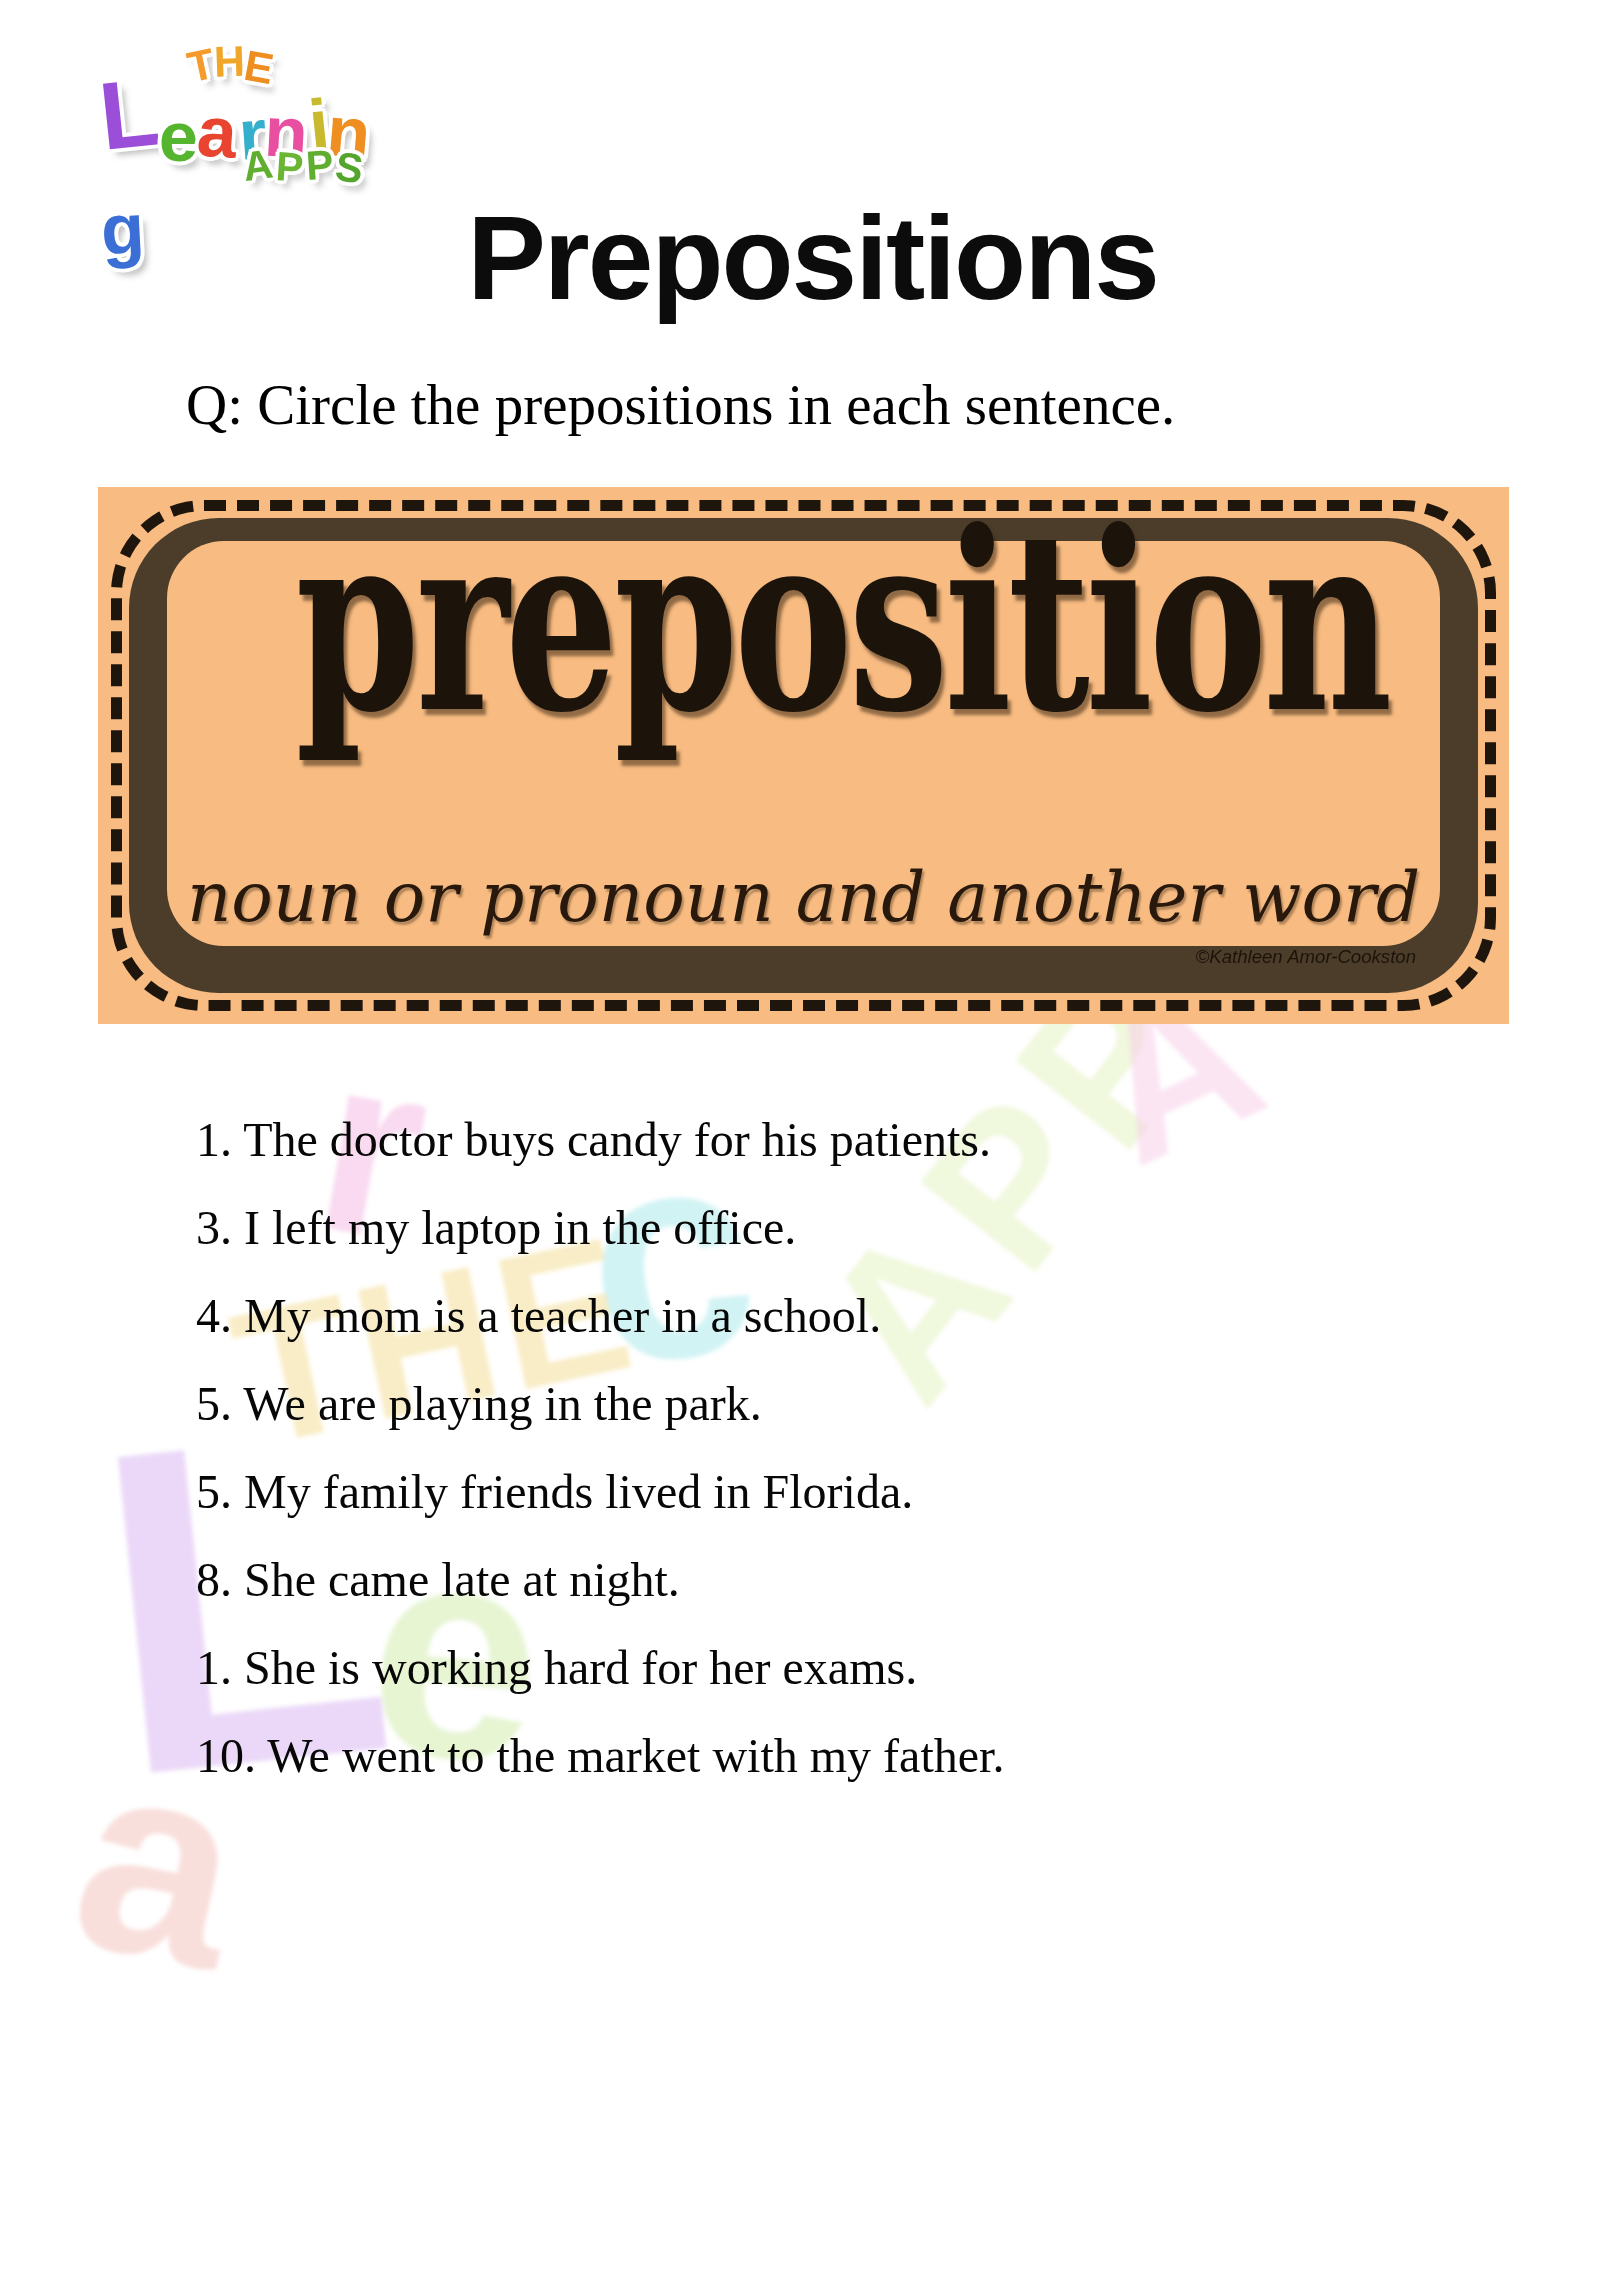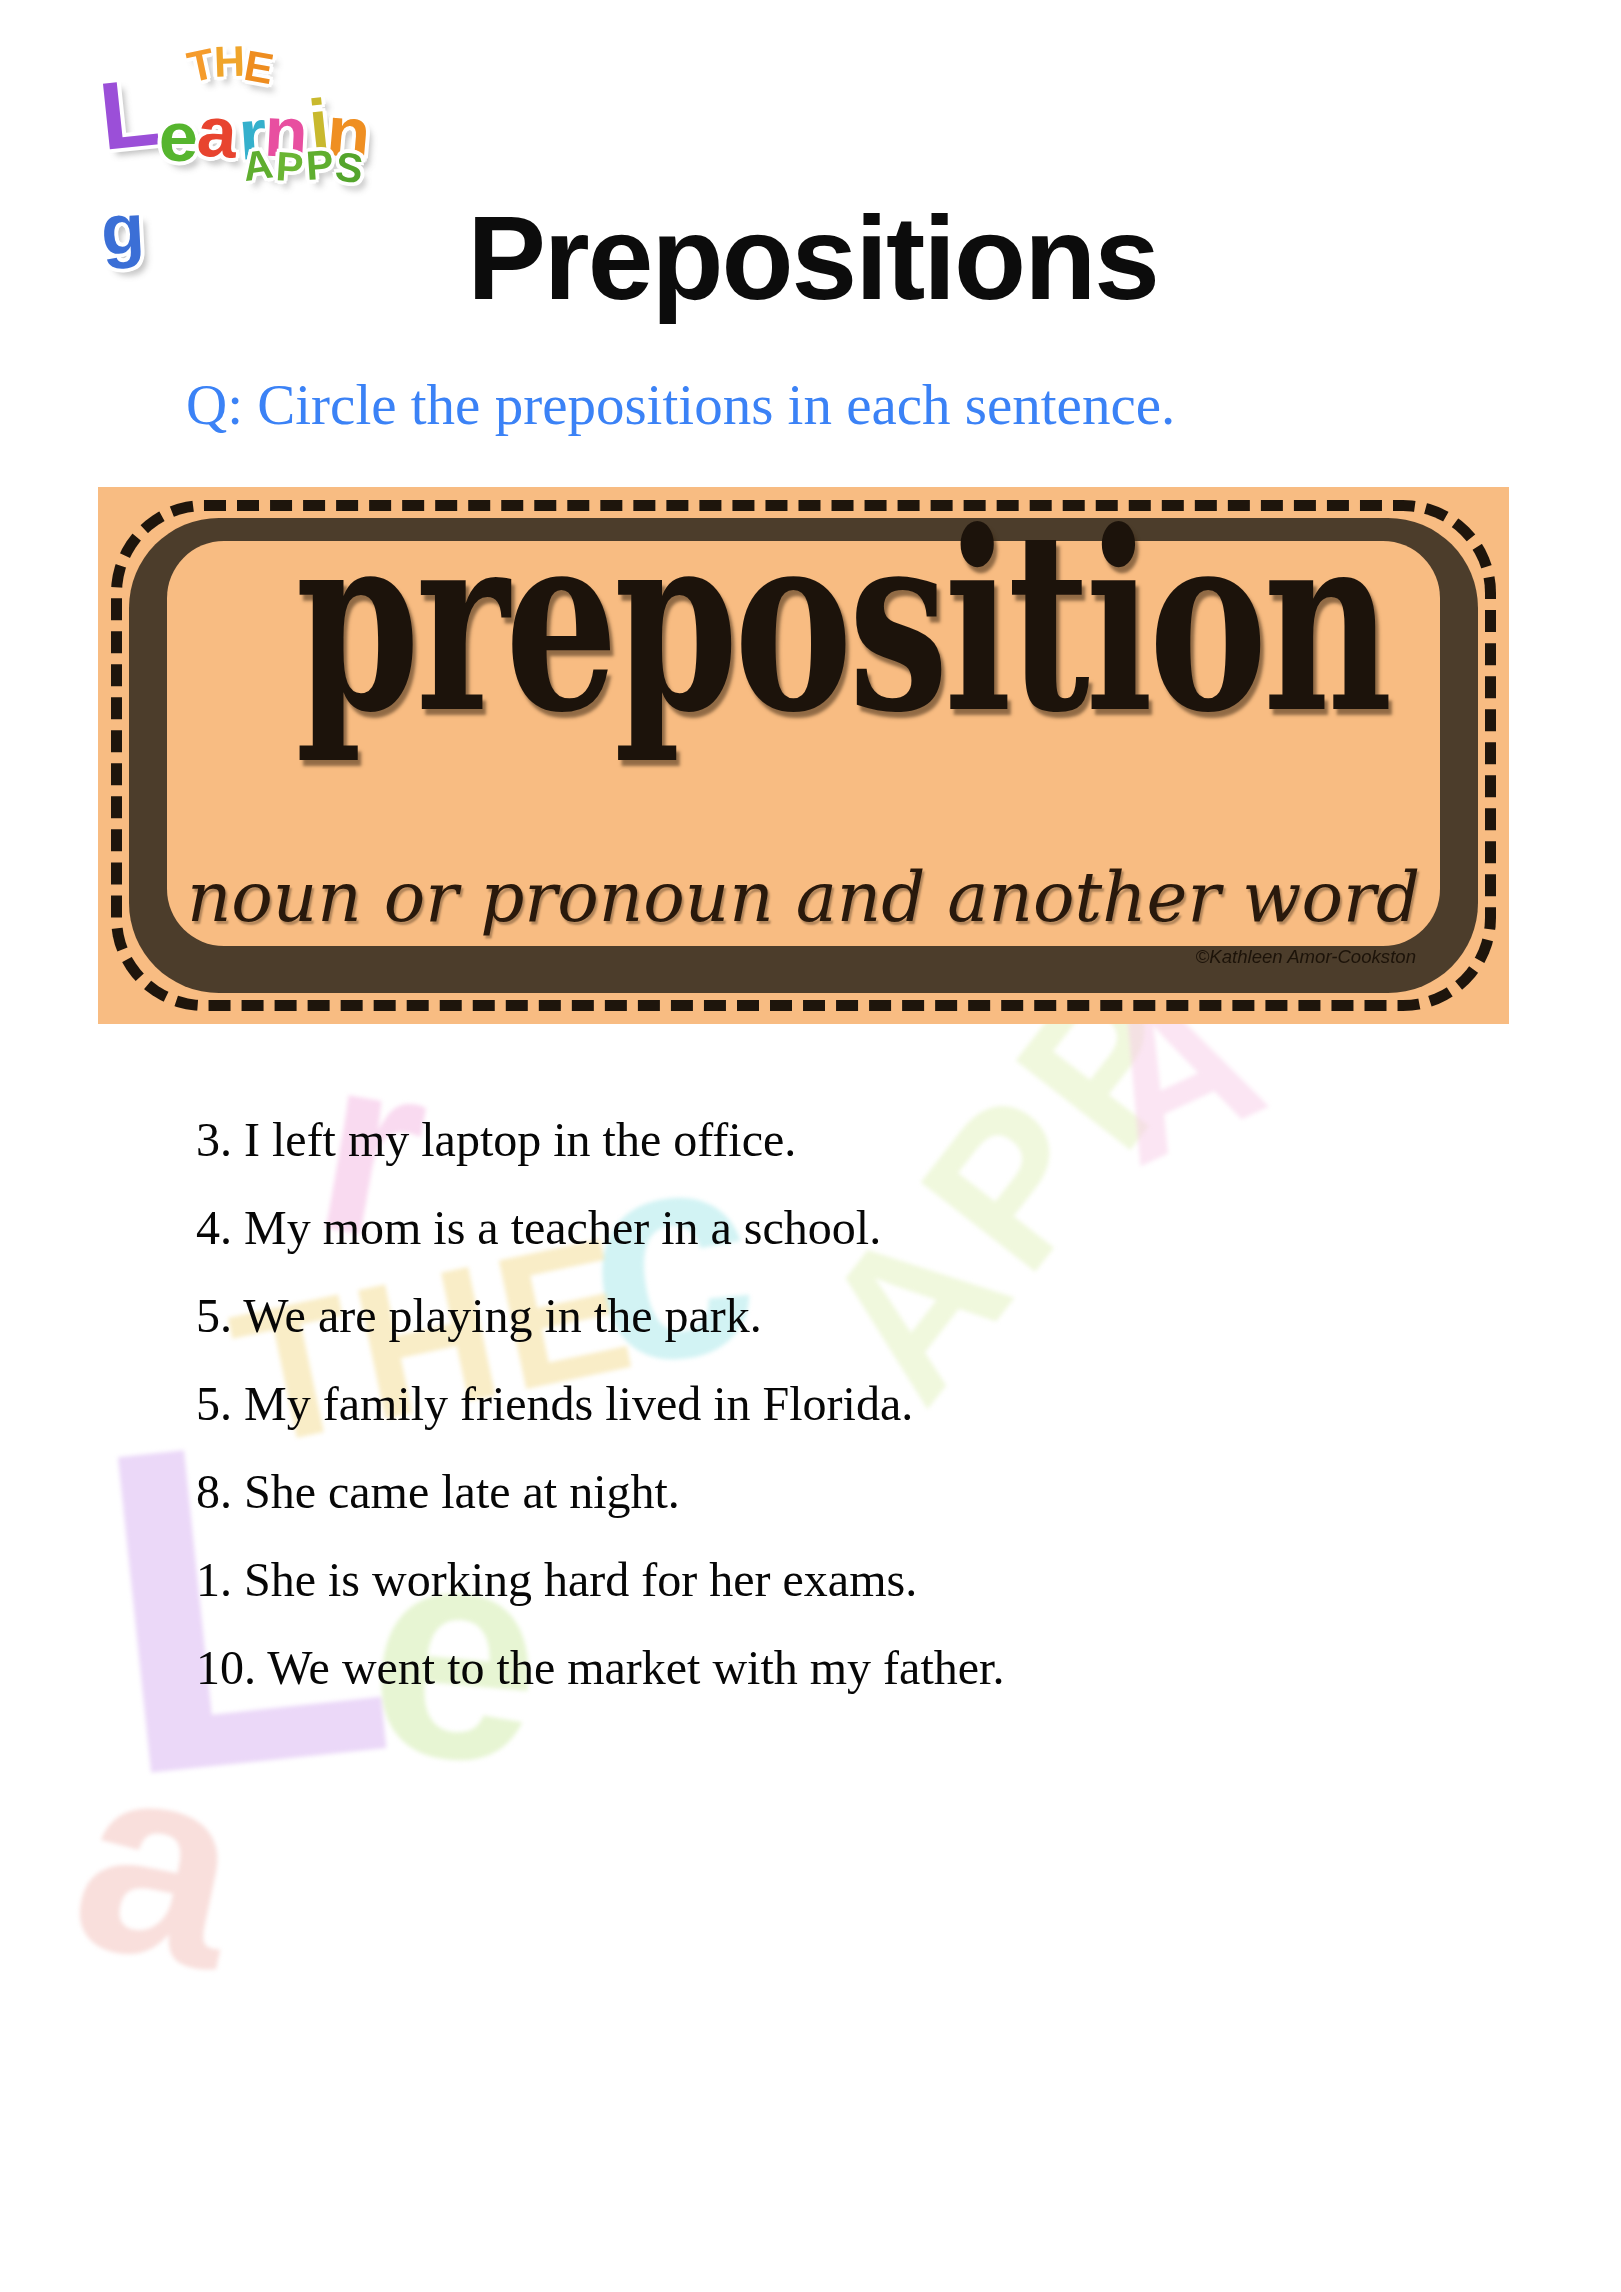--- a/index.html
+++ b/index.html
@@ -38,21 +38,21 @@
 
   
   .title{
     position:absolute;left:0;top:188px;width:100%;
     margin:2px;text-align:center;
     font-family:"Liberation Sans",sans-serif;
     font-weight:800;font-size:118px;letter-spacing:-2px;color:#0c0c0c;
   }
   .question{
     position:absolute;left:186px;top:372px;
-    font-size:57px;color:#3b82f6;
+    font-size:57px;color:#000000;
   }
 
   
   .banner{position:absolute;left:98px;top:487px;width:1411px;height:537px;z-index:2;}
   .banner-bg{position:absolute;inset:0;background:#f8bc82;}
   .banner-stitch{
     position:absolute;inset:12.7px;
     border:11.8px dashed #1e150c;border-radius:93px;
   }
   .banner-frame{
@@ -146,20 +146,21 @@
     <div class="banner-bg"></div>
     <div class="banner-stitch"></div>
     <div class="banner-frame"></div>
     <div class="banner-panel"></div>
     <div class="banner-word">preposition</div>
     <div class="banner-def banner-def2">noun or pronoun and another word</div>
     <div class="banner-credit">©Kathleen Amor-Cookston</div>
   </div>
 
   <div class="sentences">
+    <div class="sentence">1. The doctor buys candy for his patients.</div>
     <div class="sentence">3. I left my laptop in the office.</div>
     <div class="sentence">4. My mom is a teacher in a school.</div>
     <div class="sentence">5. We are playing in the park.</div>
     <div class="sentence">5. My family friends lived in Florida.</div>
     <div class="sentence">8. She came late at night.</div>
     <div class="sentence">1. She is working hard for her exams.</div>
     <div class="sentence">10. We went to the market with my father.</div>
   </div>
 
 

